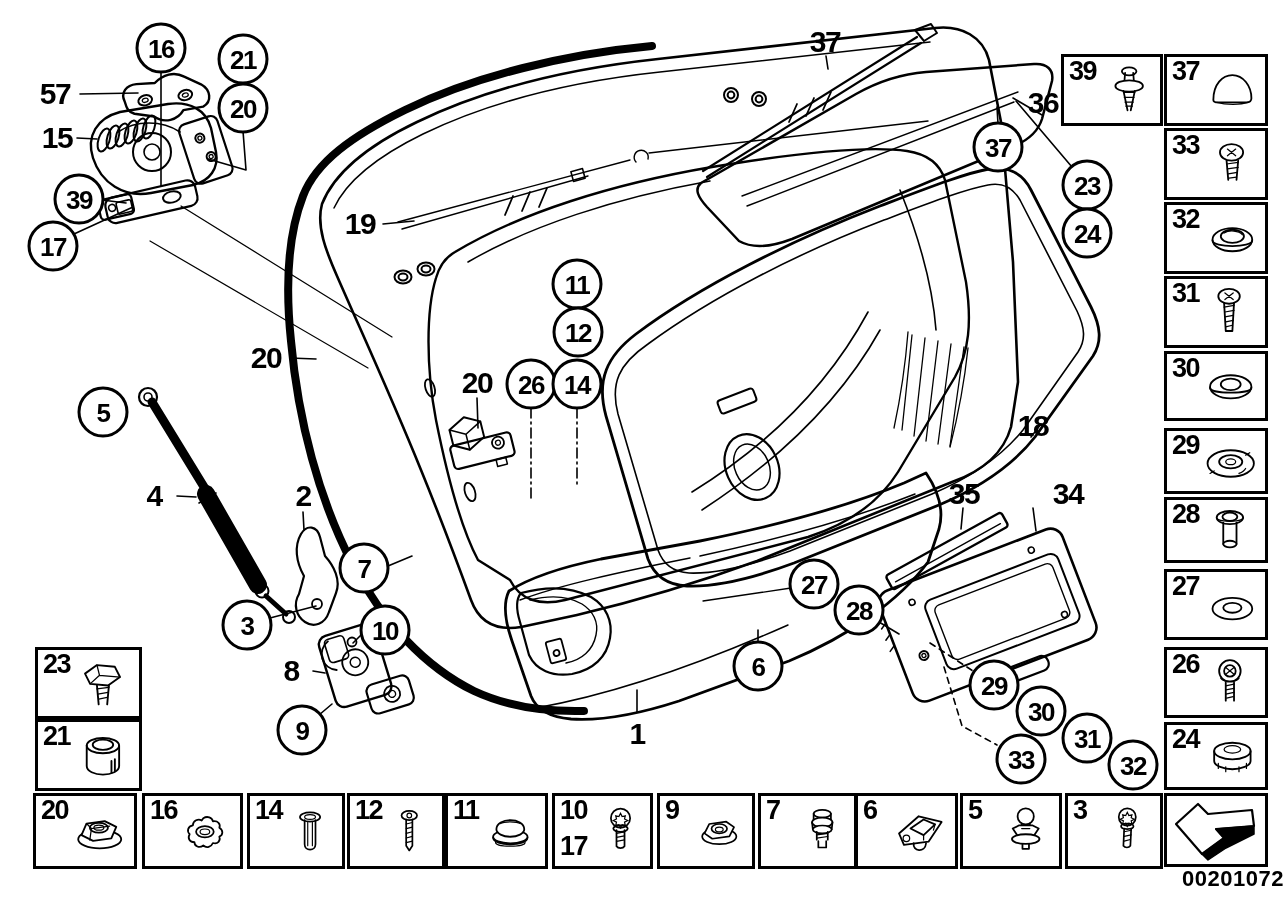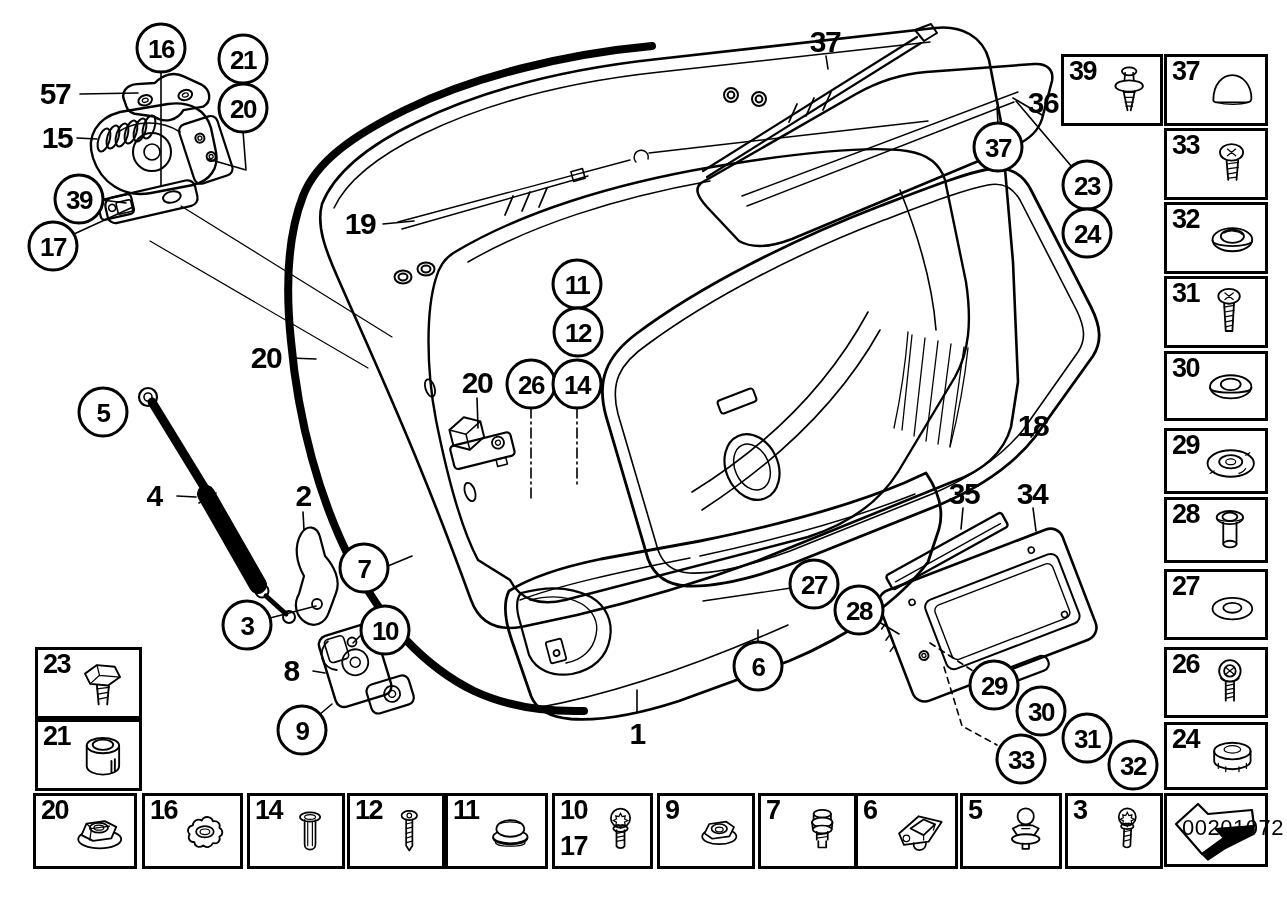--- a/index.html
+++ b/index.html
@@ -15,22 +15,22 @@
       letter-spacing:-1.5px;z-index:30;line-height:1;}
   .pbox{position:absolute;border:3px solid #000;background:#fff;z-index:20;box-sizing:border-box;}
   .pbox .num{position:absolute;top:0px;left:5px;font-weight:700;font-size:27px;
       letter-spacing:-1.5px;line-height:1.1;}
   .pbox .num2{position:absolute;top:36px;left:5px;font-weight:700;font-size:27px;
       letter-spacing:-1.5px;line-height:1.1;}
   .part-icon{position:absolute;right:0;top:0;height:100%;width:76%;}
   .part-icon .s{stroke:#000;fill:none;stroke-width:2.2;stroke-linecap:round;stroke-linejoin:round;}
   .part-icon .wf{stroke:#000;fill:#fff;stroke-width:2.2;stroke-linecap:round;stroke-linejoin:round;}
   .part-icon .t{stroke:#000;fill:none;stroke-width:1.5;stroke-linecap:round;}
-  .footer-code{position:absolute;top:815px;left:1150px;width:134px;text-align:right;
-      font-weight:400;font-size:22px;z-index:25;letter-spacing:0.5px;}
+  .footer-code{position:absolute;top:866px;left:1150px;width:134px;text-align:right;
+      font-weight:700;font-size:22px;z-index:25;letter-spacing:0.5px;}
   svg .ln{stroke:#000;fill:none;stroke-linecap:round;stroke-linejoin:round;}
 </style>
 </head>
 <body>
 
 <svg id="main-drawing" width="1287" height="910" viewBox="0 0 1287 910">
 
   <g>
     <path class="ln" stroke-width="8" d="M 652,46 C 565,54 475,76 405,110 C 352,136 316,162 303,196 C 289,232 285,283 291,341 C 298,420 319,500 353,565 C 383,622 425,667 474,691 C 506,706 545,712 584,711"></path>
     <path class="ln" stroke="#fff" stroke-width="4.6" d="M 652,46 C 565,54 475,76 405,110 C 352,136 316,162 303,196 C 289,232 285,283 291,341 C 298,420 319,500 353,565 C 383,622 425,667 474,691 C 506,706 545,712 584,711"></path>
@@ -296,21 +296,21 @@
 <div class="cp" style="left:360px;top:224px">19</div>
 <div class="cp" style="left:266px;top:358px">20</div>
 <div class="cp" style="left:154px;top:496px">4</div>
 <div class="cp" style="left:303px;top:496px">2</div>
 <div class="cp" style="left:291px;top:671px">8</div>
 <div class="cp" style="left:477px;top:383px">20</div>
 <div class="cp" style="left:825px;top:42px">37</div>
 <div class="cp" style="left:1043px;top:103px">36</div>
 <div class="cp" style="left:1033px;top:426px">18</div>
 <div class="cp" style="left:964px;top:494px">35</div>
-<div class="cp" style="left:1032px;top:494px">34</div>
+<div class="cp" style="left:1068px;top:494px">34</div>
 <div class="cp" style="left:637px;top:734px">1</div>
 
 <div class="pbox" style="left:1061px;top:54px;width:102px;height:72px">
   <span class="num">39</span>
   <svg class="part-icon" viewBox="0 0 90 66">
     <ellipse class="wf" cx="52" cy="10" rx="9" ry="5"></ellipse>
     <path class="s" d="M 47,12 L 46,24 M 57,12 L 58,24"></path>
     <ellipse class="wf" cx="52" cy="28" rx="17" ry="7"></ellipse>
     <path class="s" d="M 45,34 L 50,58 M 59,34 L 54,58"></path>
     <path class="t" d="M 45,36 L 59,36 M 46,42 L 58,42 M 47,48 L 57,48 M 48,53 L 56,53"></path>

